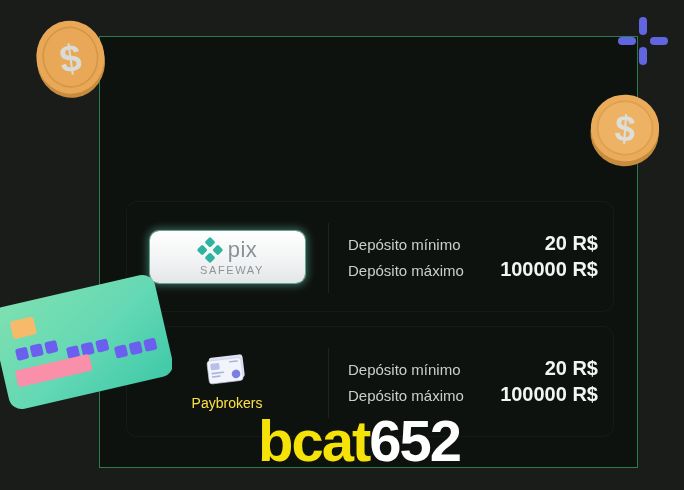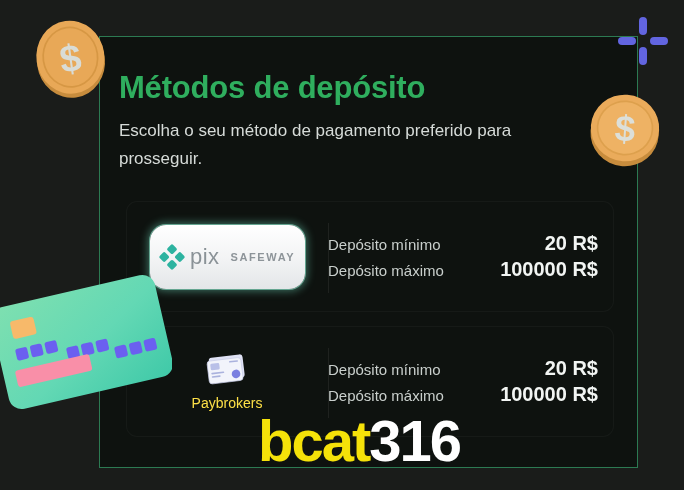--- a/index.html
+++ b/index.html
@@ -56,48 +56,49 @@
   }
   .brand-col {
     width:202px;
     display:flex; flex-direction:column;
     align-items:center; justify-content:center;
     gap:7px;
   }
 
   
   .pix-chip {
-    width:155px; height:64px;
-    border-radius:16px;
+    width:155px; height:52px;
+    border-radius:9px;
     background:linear-gradient(180deg,#ffffff 0%,#f2f3f4 55%,#e3e6e8 100%);
     box-shadow:0 0 9px 2px rgba(120,230,200,0.45), 0 0 0 1px rgba(160,240,215,0.55);
-    display:flex; flex-direction:row;
+    display:flex; flex-direction:column;
     align-items:center; justify-content:center;
     gap:1px;
   }
   .pix-row { display:flex; align-items:center; gap:5px; }
   .pix-word {
     font-size:22px; color:#8a9297; font-weight:300;
     letter-spacing:0.5px; line-height:20px;
   }
   .pix-safeway {
-    font-size:11px; font-weight:bold; letter-spacing:1.6px;
+    font-size:11px; font-weight:normal; letter-spacing:1.6px;
     color:#8d9499;
     margin-left:10px;
   }
   .brand-label { font-size:14px; color:#fde047; }
 
   
   .pb-icon { width:46px; height:36px; position:relative; }
 
   
   .info-col { flex:1; padding-right:16px; }
   .info-row {
     display:flex; justify-content:space-between; align-items:baseline;
     margin:3px 0;
+    padding-left:20px;
   }
   .info-label { font-size:15px; color:#c9cfcc; }
   .info-value { font-size:20px; font-weight:bold; color:#f2f5f3; }
 
   
   .deco { position:absolute; pointer-events:none; }
 
   .coin-a { left:28px; top:14px; width:85px; height:88px; transform:rotate(-8deg); }
   .coin-b { left:583px; top:88px; width:84px; height:80px; transform:rotate(4deg); }
 
@@ -112,22 +113,20 @@
   .wm-a { color:#f5e209;margin-left:46px; }
   .wm-b { color:#ffffff; }
 </style>
 </head>
 <body>
 
 <div id="root">
 
   <div class="frame"></div>
 
-  <div class="page-title">Métodos de depósito</div>
-  <div class="page-sub">Escolha o seu método de pagamento preferido para prosseguir.</div>
 
   <div class="methods">
 
     <div class="method-card">
       <div class="brand-col">
         <div class="pix-chip">
           <div class="pix-row">
             <svg width="26" height="26" viewBox="0 0 32 32">
               <g fill="#2db3a0">
                 <rect x="11.2" y="1.6" width="9.6" height="9.6" rx="2.2" transform="rotate(45 16 6.4)"></rect>
@@ -227,16 +226,16 @@
         <rect x="103" y="72" width="12" height="12" rx="2.5"></rect>
         <rect x="120" y="82" width="12" height="12" rx="2.5"></rect>
         <rect x="135" y="82" width="12" height="12" rx="2.5"></rect>
         <rect x="150" y="82" width="12" height="12" rx="2.5"></rect>
       </g>
       <rect x="18" y="83" width="76" height="17" rx="3" fill="#f98fa8"></rect>
     </g>
   </svg>
 
   <div class="watermark">
-    <span class="wm-a">bcat</span><span class="wm-b">316</span>
+    <span class="wm-a">bcat</span><span class="wm-b">652</span>
   </div>
 
 </div>
 
 </body></html>

